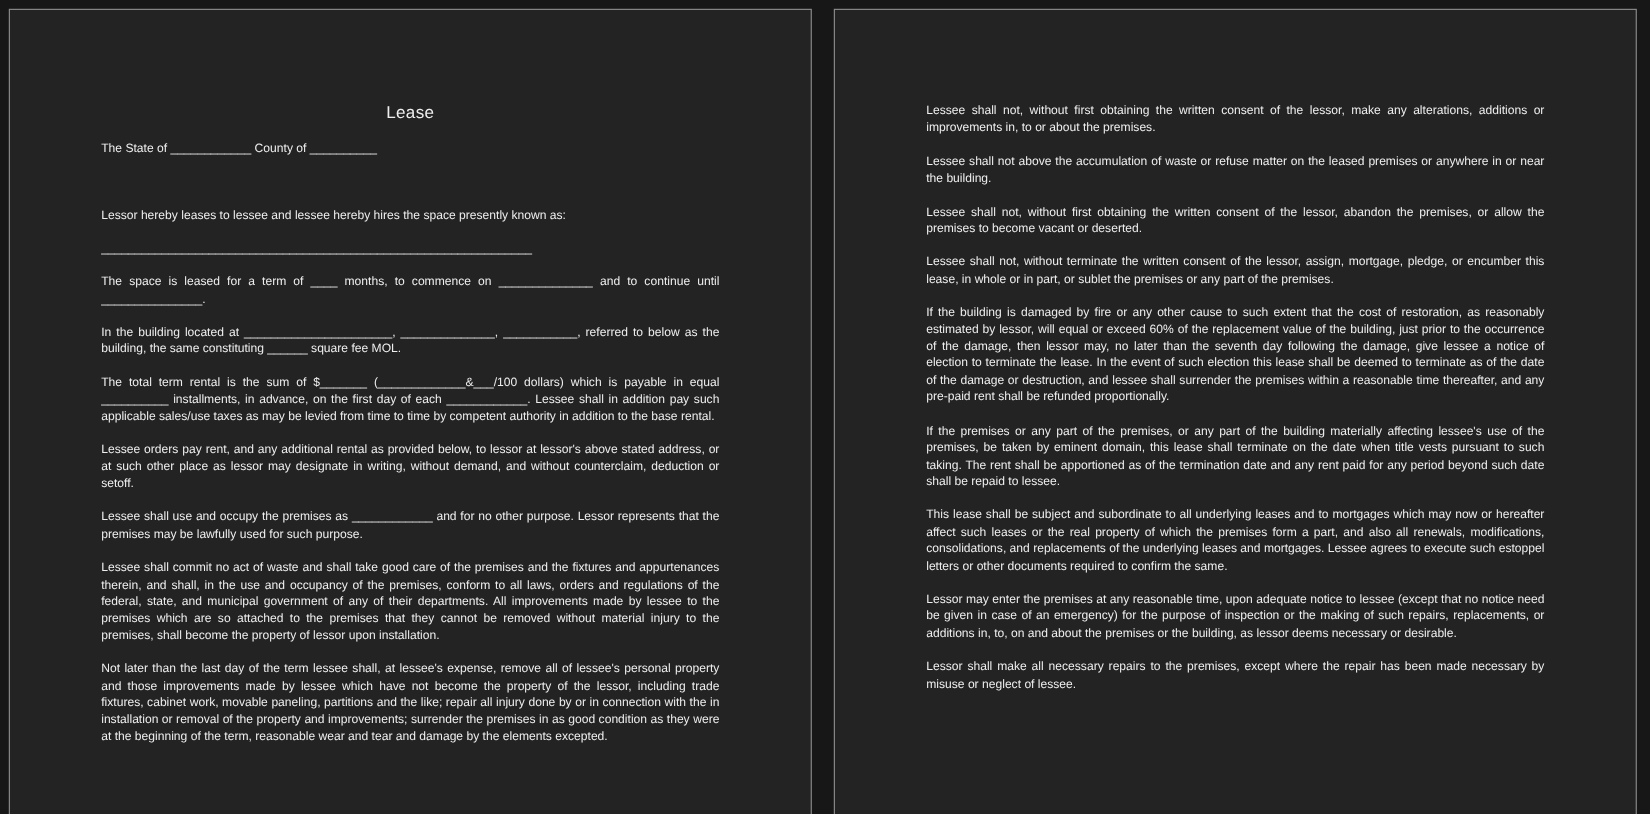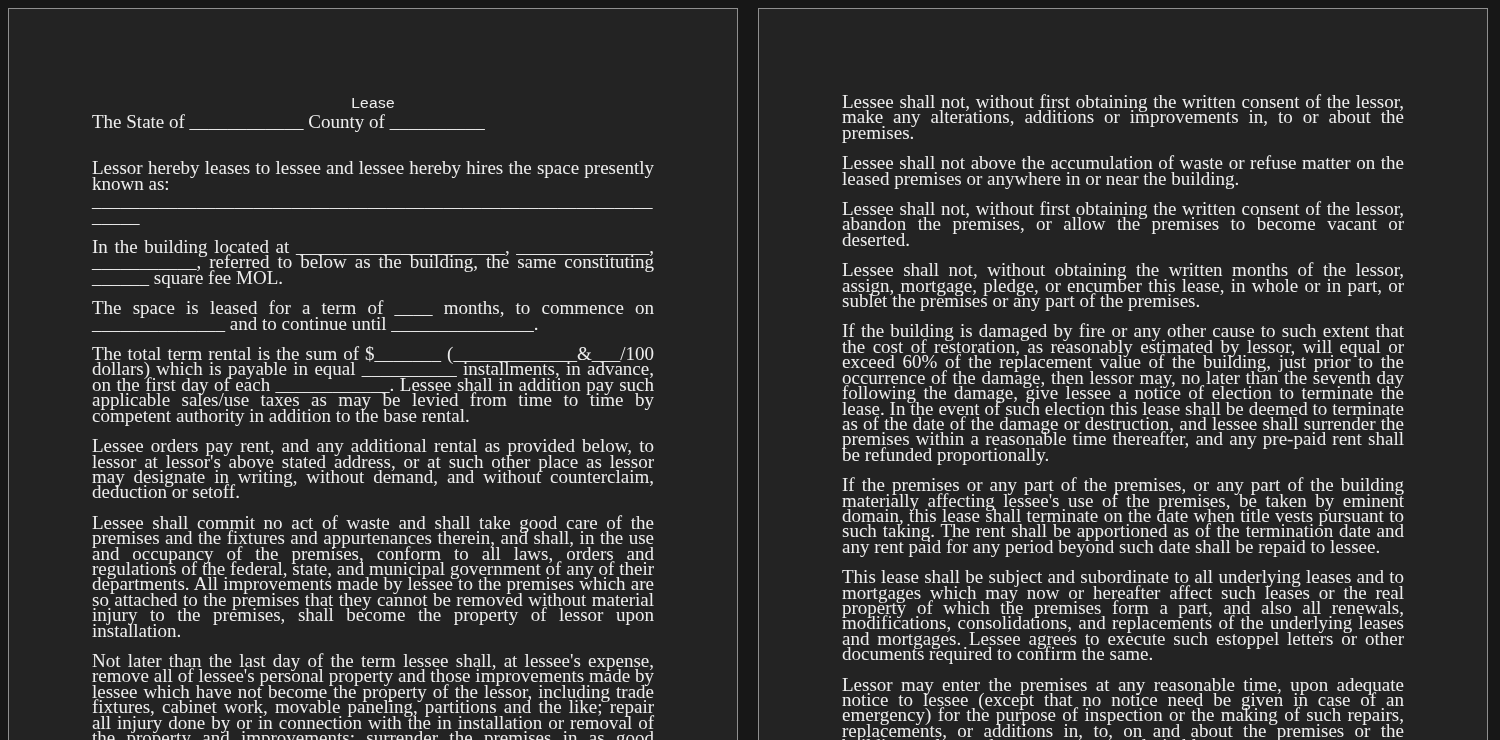--- a/index.html
+++ b/index.html
@@ -22,61 +22,61 @@
     width: 730px;
     height: 1100px;
     background: #232323;
     border: 1px solid #8f8f8f;
     color: #eeeeee;
     padding: 85px 83px 60px 83px;
   }
   .page-left  { left: 8px; }
   .page-right { left: 758px; }
   .doc-title {
-    margin: 0 0 2px 0;
+    margin: 0 0 16px 0;
     font-size: 15.5px;
     font-weight: normal;
     text-align: center;
     line-height: 18px;
     letter-spacing: 0.3px;
   }
   .para {
     margin: 0 0 15px 0;
-    font-size: 19px;
+    font-size: 11px;
     line-height: 15.4px;
     text-align: justify;
     overflow-wrap: break-word;
-    font-family: Liberation Serif, serif;
   }
-  .para.gap-after { margin-bottom: 31px; }
-  .para.tight     { margin-bottom: 2px; }
+  .para.gap-after { margin-bottom: 46px; }
+  .para.tight     { margin-bottom: 14px; }
 </style>
 </head>
 <body>
 
 <div class="viewer">
 
   <div class="page page-left">
     <h1 class="doc-title">Lease</h1>
     <p class="para gap-after">The State of ____________ County of __________</p>
     <p class="para tight">Lessor hereby leases to lessee and lessee hereby hires the space presently known as:</p>
     <p class="para">________________________________________________________________</p>
+    <p class="para">The space is leased for a term of ____ months, to commence on ______________ and to continue until _______________.</p>
     <p class="para">In the building located at ______________________, ______________, ___________, referred to below as the building, the same constituting ______ square fee MOL.</p>
-    <p class="para">The space is leased for a term of ____ months, to commence on ______________ and to continue until _______________.</p>
     <p class="para">The total term rental is the sum of $_______ (_____________&amp;___/100 dollars) which is payable in equal __________ installments, in advance, on the first day of each ____________. Lessee shall in addition pay such applicable sales/use taxes as may be levied from time to time by competent authority in addition to the base rental.</p>
     <p class="para">Lessee orders pay rent, and any additional rental as provided below, to lessor at lessor's above stated address, or at such other place as lessor may designate in writing, without demand, and without counterclaim, deduction or setoff.</p>
+    <p class="para">Lessee shall use and occupy the premises as ____________ and for no other purpose. Lessor represents that the premises may be lawfully used for such purpose.</p>
     <p class="para">Lessee shall commit no act of waste and shall take good care of the premises and the fixtures and appurtenances therein, and shall, in the use and occupancy of the premises, conform to all laws, orders and regulations of the federal, state, and municipal government of any of their departments. All improvements made by lessee to the premises which are so attached to the premises that they cannot be removed without material injury to the premises, shall become the property of lessor upon installation.</p>
     <p class="para">Not later than the last day of the term lessee shall, at lessee's expense, remove all of lessee's personal property and those improvements made by lessee which have not become the property of the lessor, including trade fixtures, cabinet work, movable paneling, partitions and the like; repair all injury done by or in connection with the in installation or removal of the property and improvements; surrender the premises in as good condition as they were at the beginning of the term, reasonable wear and tear and damage by the elements excepted.</p>
   </div>
 
   <div class="page page-right">
     <p class="para">Lessee shall not, without first obtaining the written consent of the lessor, make any alterations, additions or improvements in, to or about the premises.</p>
     <p class="para">Lessee shall not above the accumulation of waste or refuse matter on the leased premises or anywhere in or near the building.</p>
     <p class="para">Lessee shall not, without first obtaining the written consent of the lessor, abandon the premises, or allow the premises to become vacant or deserted.</p>
-    <p class="para">Lessee shall not, without obtaining the written months of the lessor, assign, mortgage, pledge, or encumber this lease, in whole or in part, or sublet the premises or any part of the premises.</p>
+    <p class="para">Lessee shall not, without terminate the written consent of the lessor, assign, mortgage, pledge, or encumber this lease, in whole or in part, or sublet the premises or any part of the premises.</p>
     <p class="para">If the building is damaged by fire or any other cause to such extent that the cost of restoration, as reasonably estimated by lessor, will equal or exceed 60% of the replacement value of the building, just prior to the occurrence of the damage, then lessor may, no later than the seventh day following the damage, give lessee a notice of election to terminate the lease. In the event of such election this lease shall be deemed to terminate as of the date of the damage or destruction, and lessee shall surrender the premises within a reasonable time thereafter, and any pre-paid rent shall be refunded proportionally.</p>
     <p class="para">If the premises or any part of the premises, or any part of the building materially affecting lessee's use of the premises, be taken by eminent domain, this lease shall terminate on the date when title vests pursuant to such taking. The rent shall be apportioned as of the termination date and any rent paid for any period beyond such date shall be repaid to lessee.</p>
     <p class="para">This lease shall be subject and subordinate to all underlying leases and to mortgages which may now or hereafter affect such leases or the real property of which the premises form a part, and also all renewals, modifications, consolidations, and replacements of the underlying leases and mortgages. Lessee agrees to execute such estoppel letters or other documents required to confirm the same.</p>
     <p class="para">Lessor may enter the premises at any reasonable time, upon adequate notice to lessee (except that no notice need be given in case of an emergency) for the purpose of inspection or the making of such repairs, replacements, or additions in, to, on and about the premises or the building, as lessor deems necessary or desirable.</p>
     <p class="para">Lessor shall make all necessary repairs to the premises, except where the repair has been made necessary by misuse or neglect of lessee.</p>
   </div>
 
 </div>
 
 </body></html>

